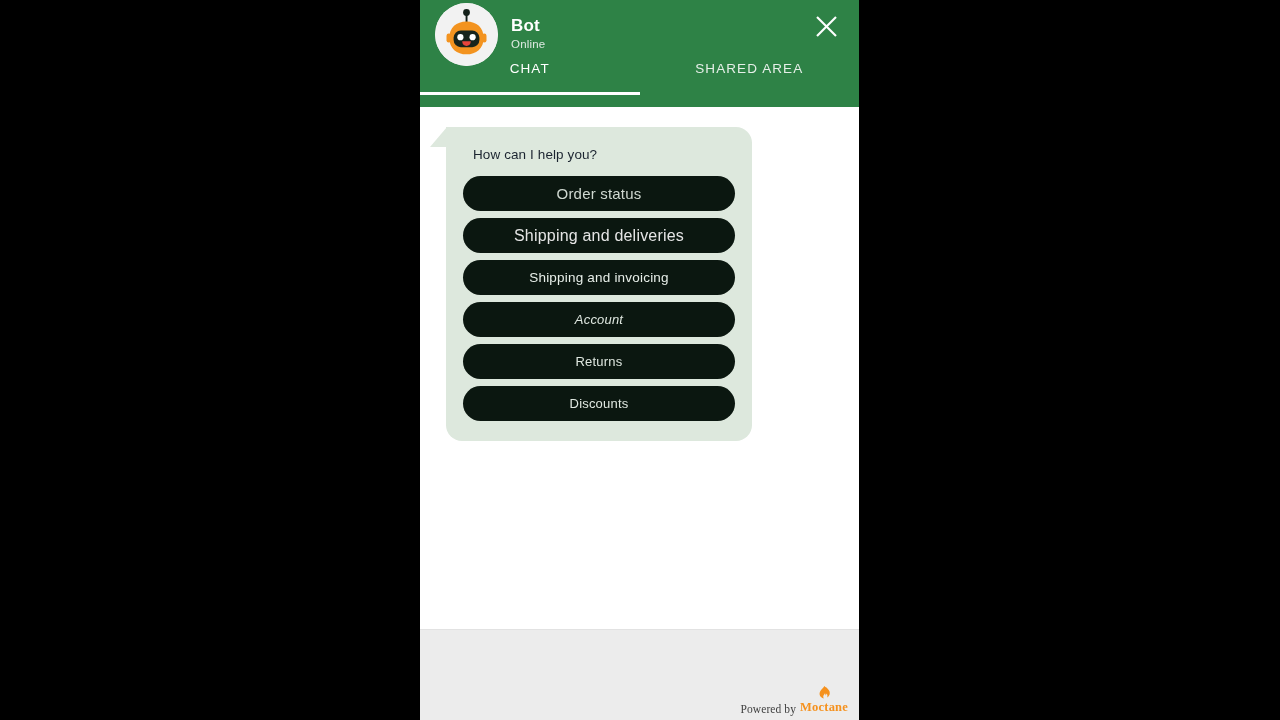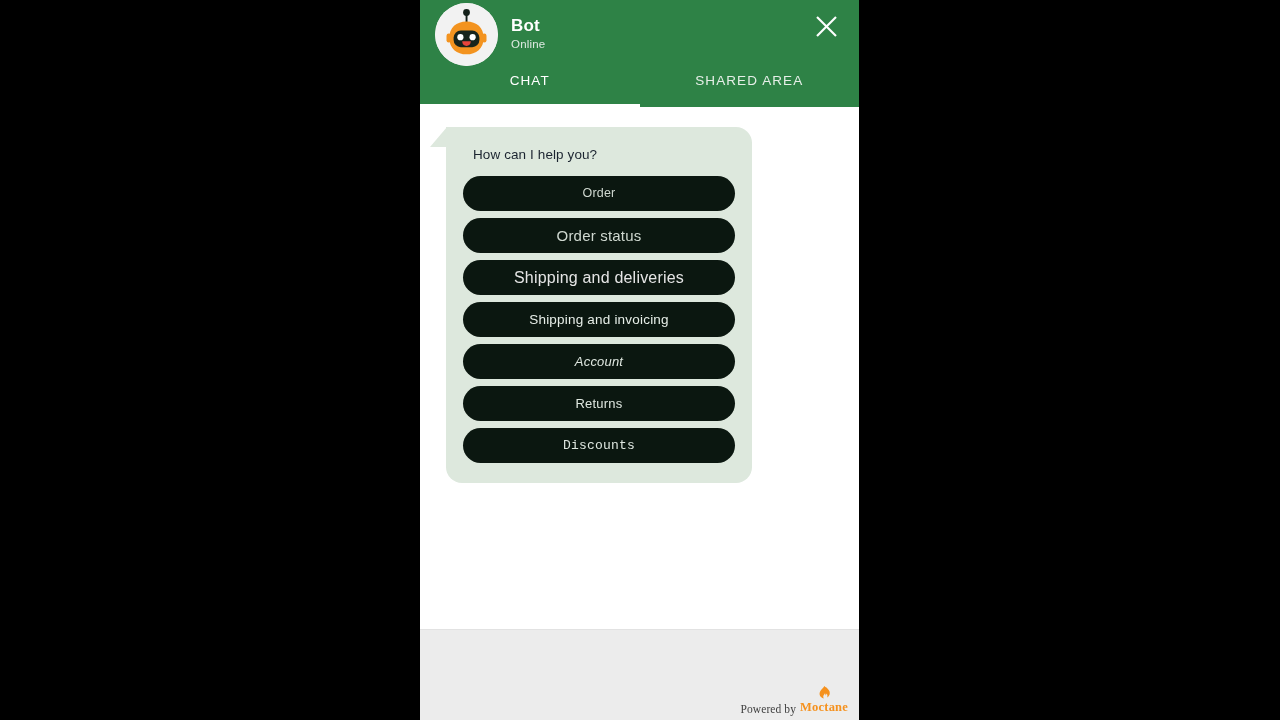--- a/index.html
+++ b/index.html
@@ -94,21 +94,21 @@
     align-items: center;
     justify-content: center;
   }
 
   
   #tabs {
     display: flex;
     position: absolute;
     left: 0;
     right: 0;
-    bottom: 0;
+    bottom: 12px;
     height: 45px;
   }
 
   .tab {
     flex: 1 1 50%;
     display: flex;
     align-items: center;
     justify-content: center;
     color: #e6efe8;
     font-size: 13.5px;
@@ -186,21 +186,21 @@
     height: 35px;
     line-height: 35px;
     margin-bottom: 7px;
     text-align: center;
     cursor: pointer;
     font-family: "Liberation Sans", sans-serif;
     letter-spacing: 0.2px;
     padding: 0;
   }
 
-  .option-btn:last-child { margin-bottom: 0; font-family: Liberation Mono, monospace; }
+  .option-btn:last-child { margin-bottom: 0; }
 
   .option-btn.sz-0 { font-size: 12.5px; color: #cfd8d0; }
   .option-btn.sz-1 { font-size: 15px; color: #cfd8d0; }
   .option-btn.sz-2 { font-size: 16px; color: #e5e5e5; }
   .option-btn.sz-3 { font-size: 13.5px; color: #e7eee8; }
   .option-btn.sz-4 { font-size: 13px;   color: #dfe7e0; font-style: italic; }
   .option-btn.sz-5 { font-size: 13px;   color: #dfe7e0; }
   .option-btn.sz-6 { font-size: 13px;   color: #dfe7e0; }
 
   
@@ -289,21 +289,20 @@
     </div>
 
     <div id="body">
 
       <div id="bubble-wrap">
         <div id="bubble-tail"></div>
 
         <div id="bubble">
           <p id="bubble-text">How can I help you?</p>
 
-          <button class="option-btn sz-0">Order</button>
           <button class="option-btn sz-1">Order status</button>
           <button class="option-btn sz-2">Shipping and deliveries</button>
           <button class="option-btn sz-3">Shipping and invoicing</button>
           <button class="option-btn sz-4">Account</button>
           <button class="option-btn sz-5">Returns</button>
           <button class="option-btn sz-6">Discounts</button>
         </div>
       </div>
 
     </div>

